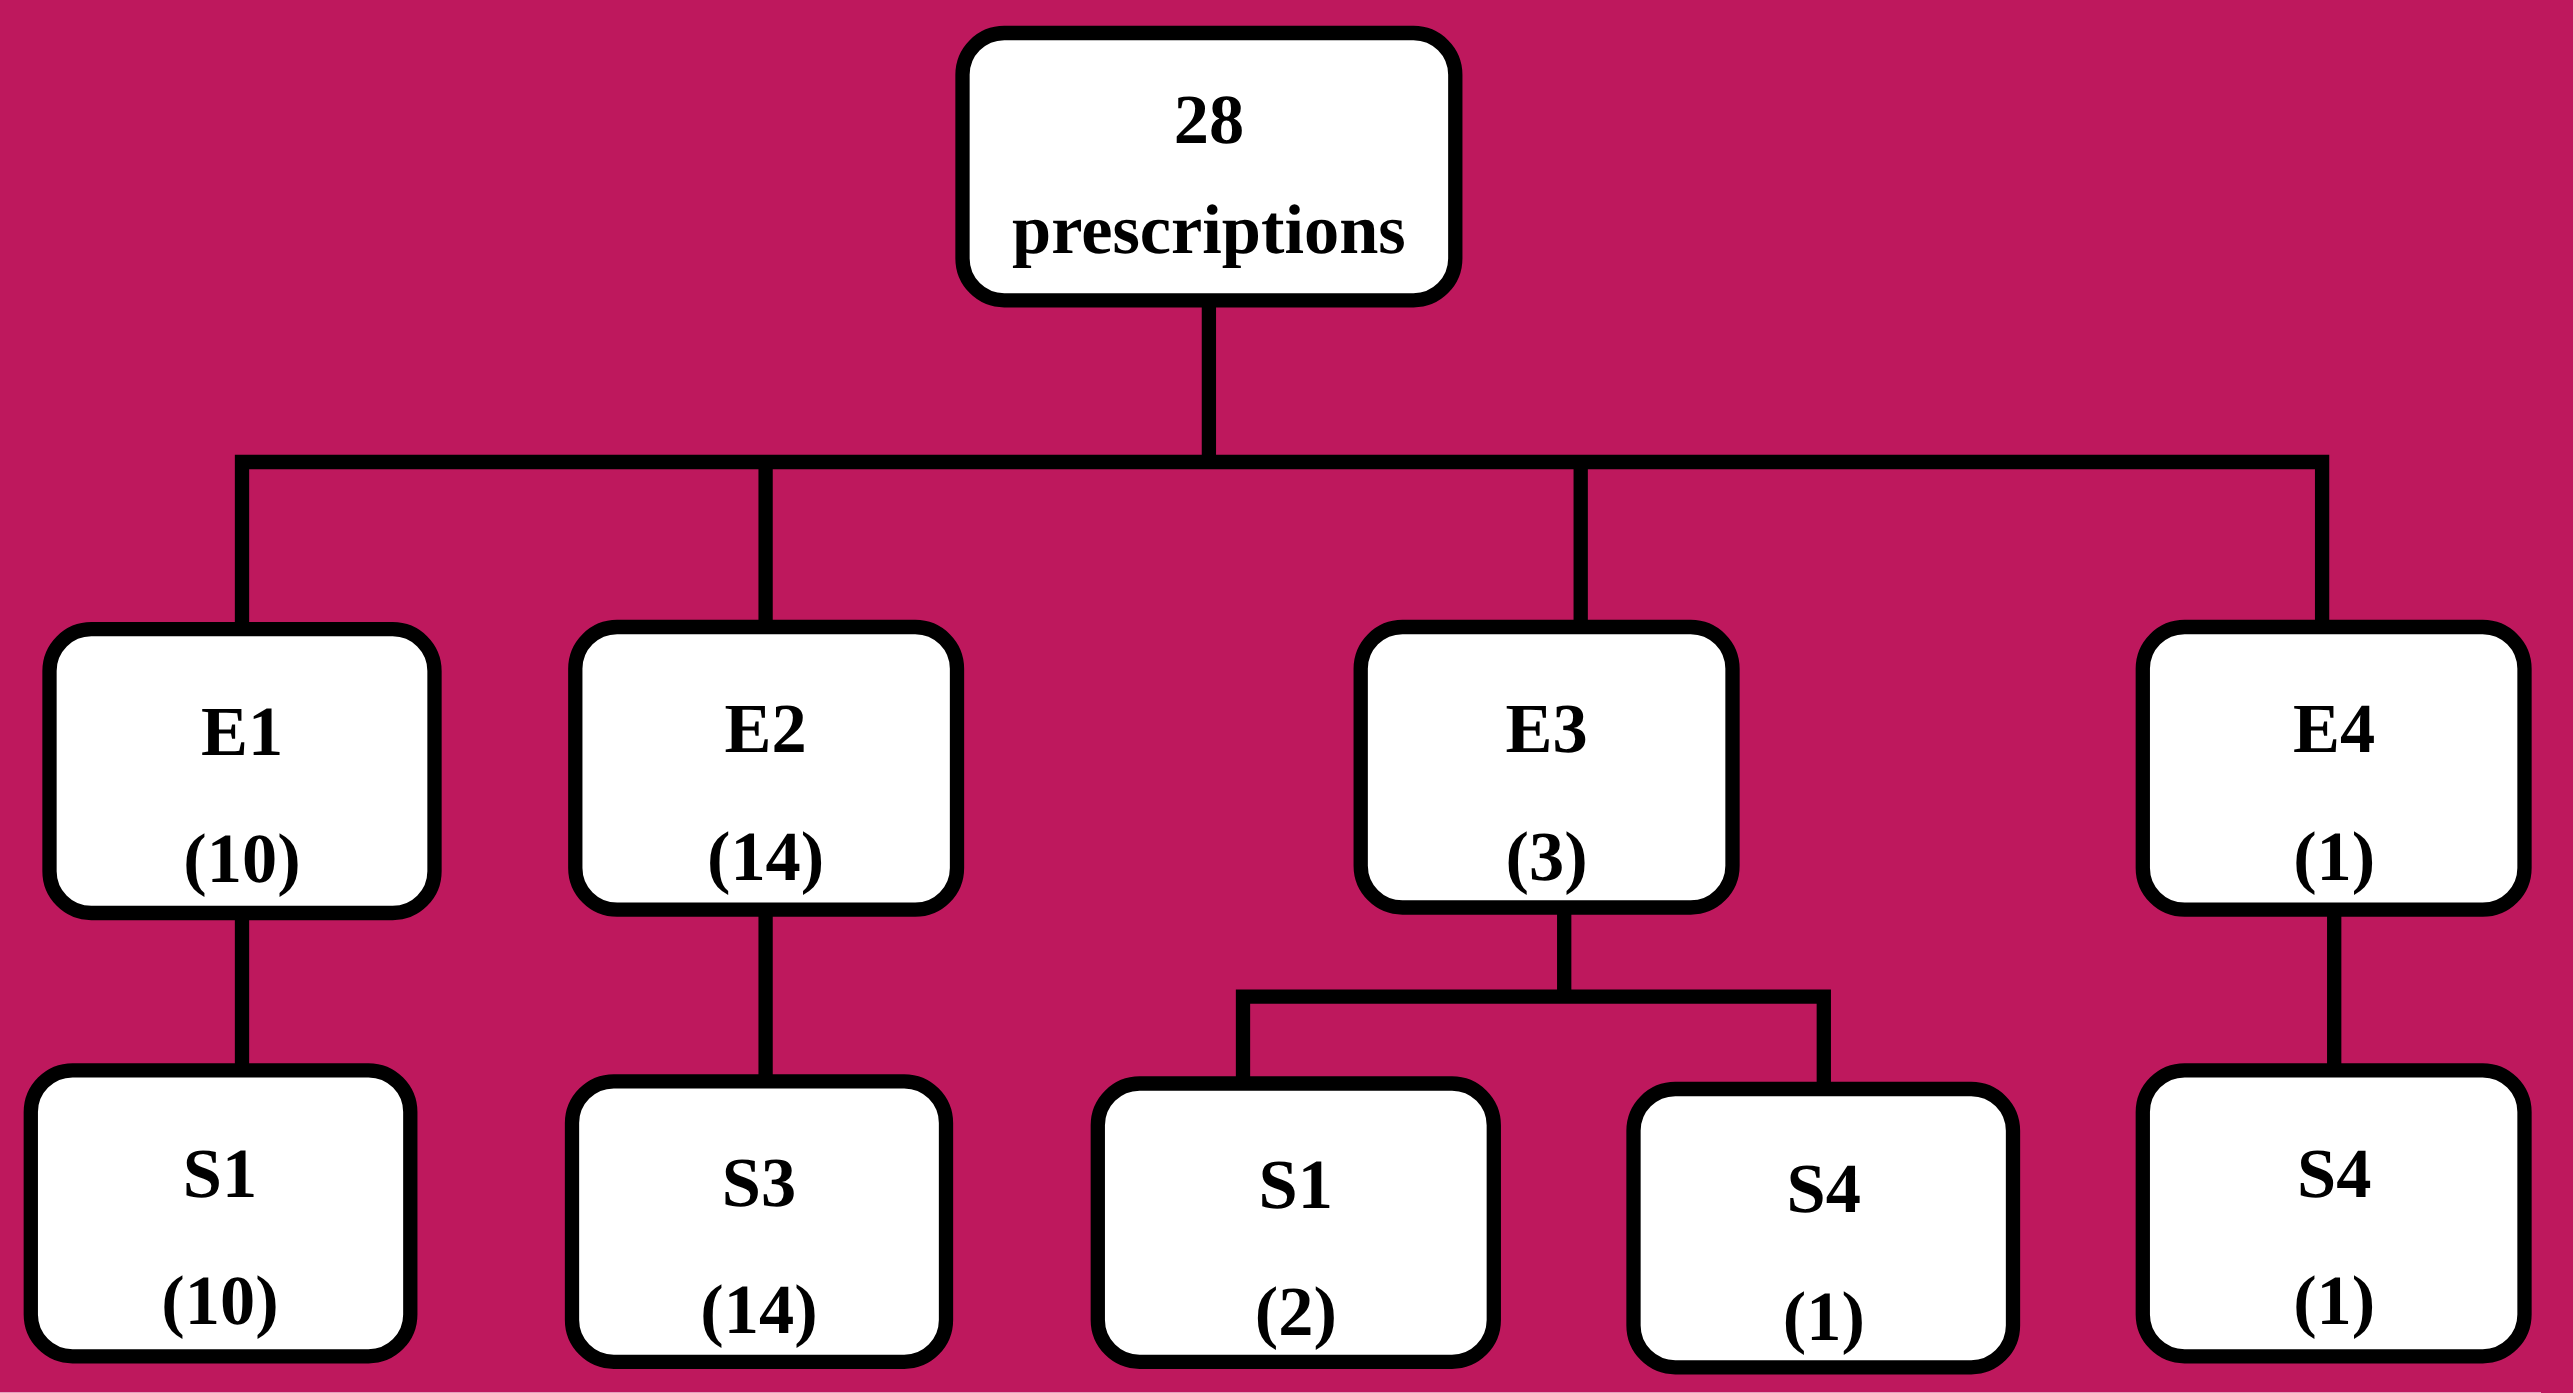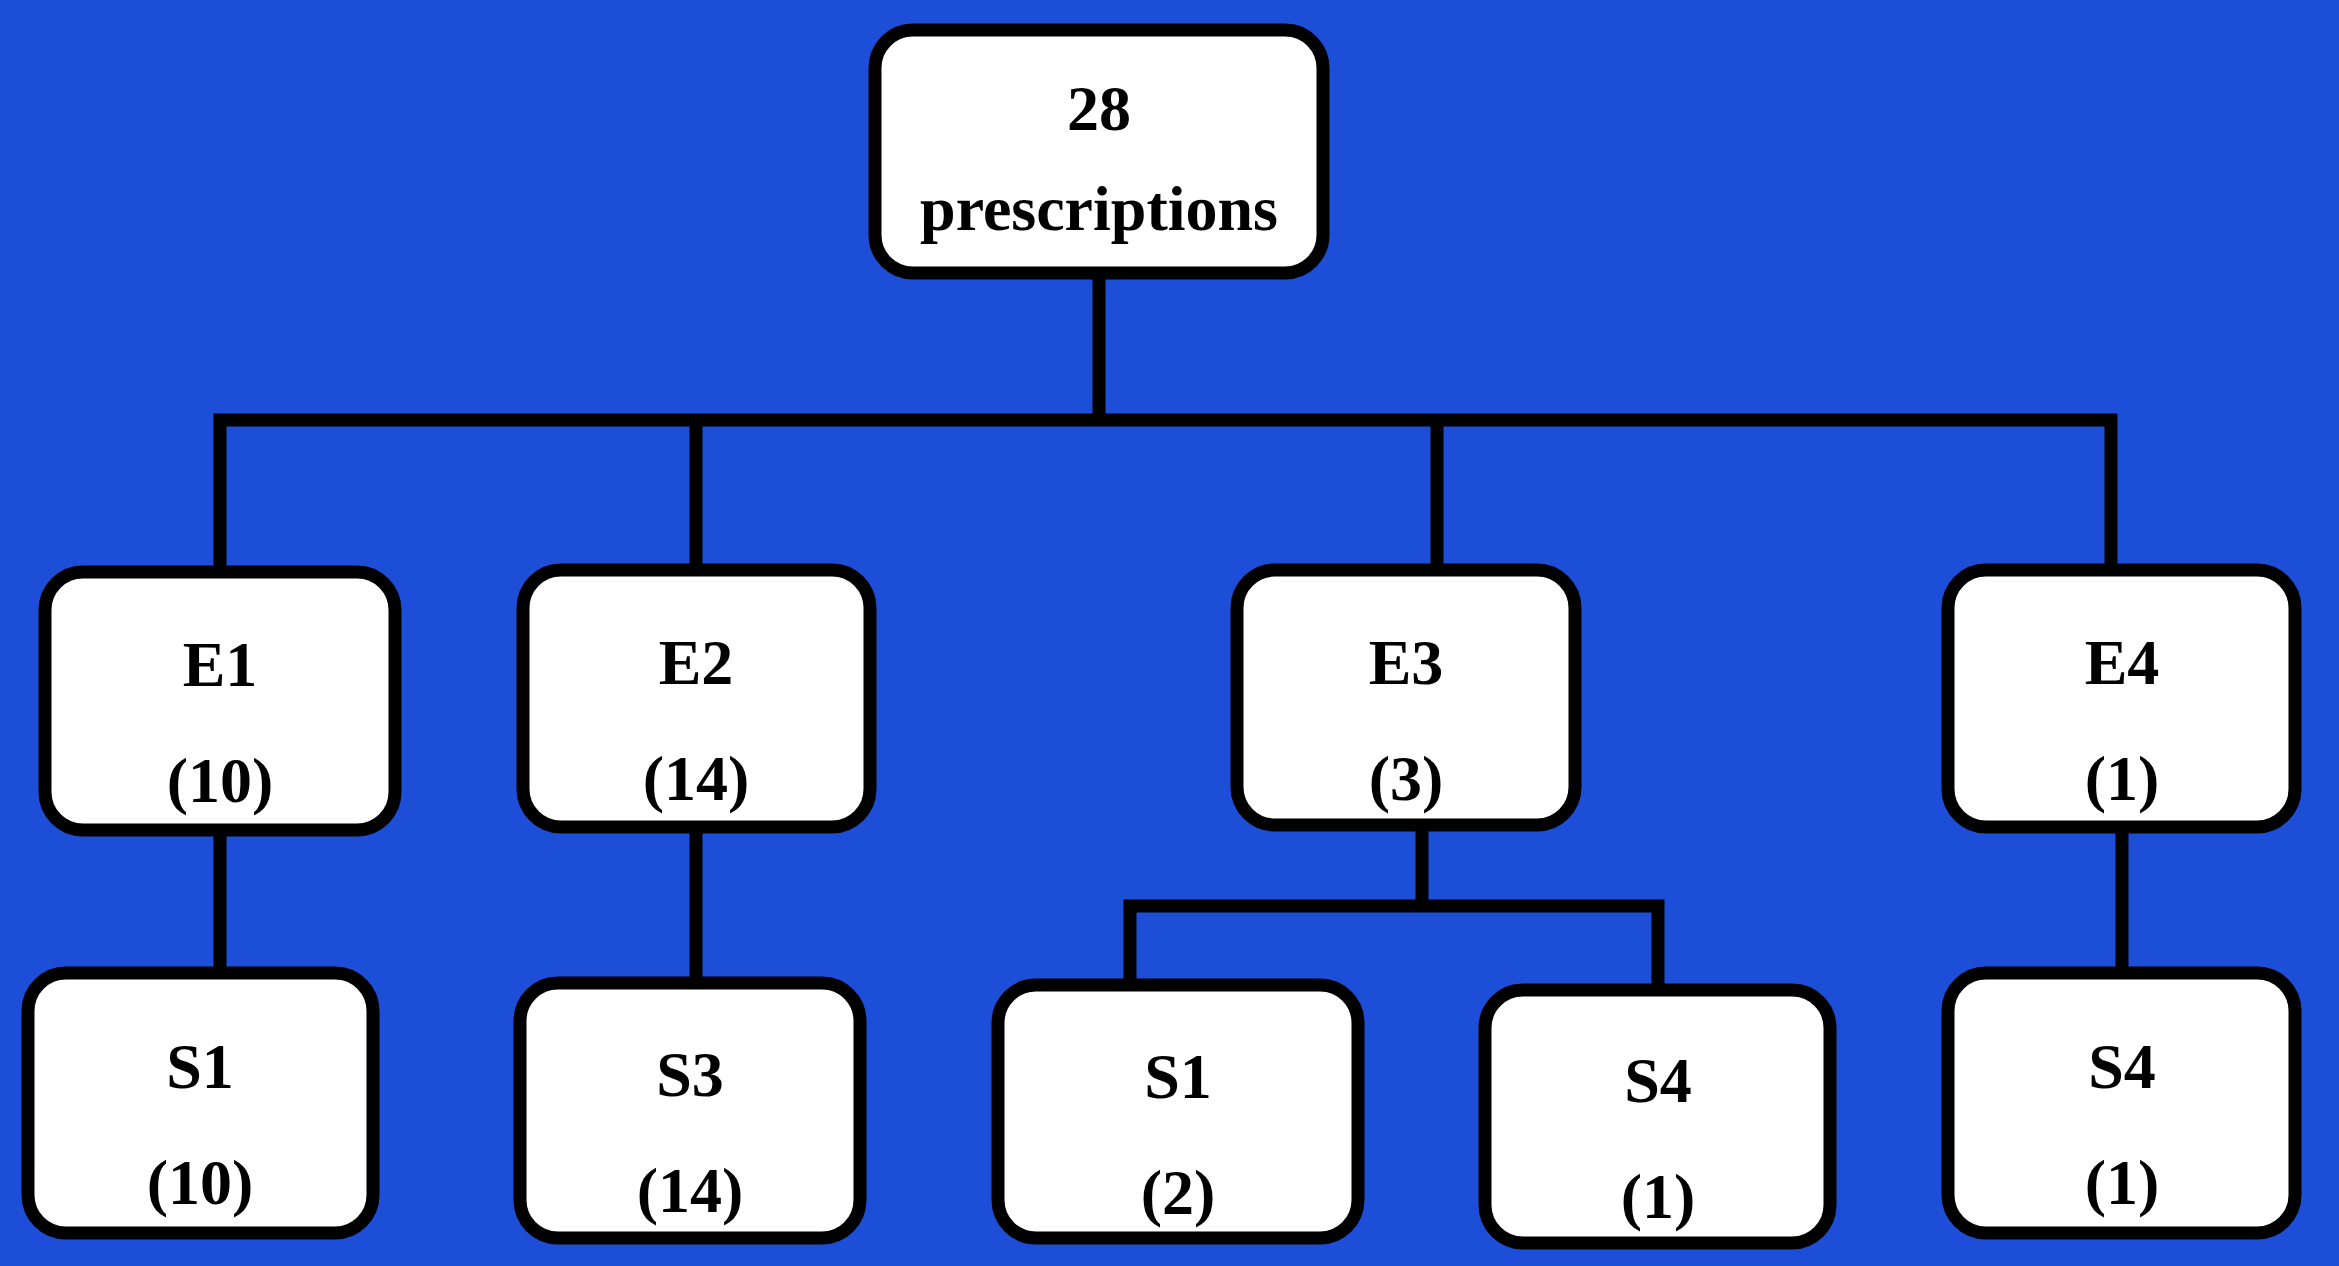--- a/index.html
+++ b/index.html
@@ -4,21 +4,21 @@
 <style>
   html, body {
     margin: 0;
     padding: 0;
     background: #ffffff;
   }
   .canvas {
     width: 2339px;
     height: 1266px;
     position: relative;
-    background: #1d4ed8;
+    background: #be185d;
     overflow: hidden;
   }
   svg { display: block; }
   .node-text {
     font-family: "Liberation Serif", "DejaVu Serif", serif;
     font-weight: 700;
     font-size: 64px;
     fill: #000000;
     text-anchor: middle;
   }

